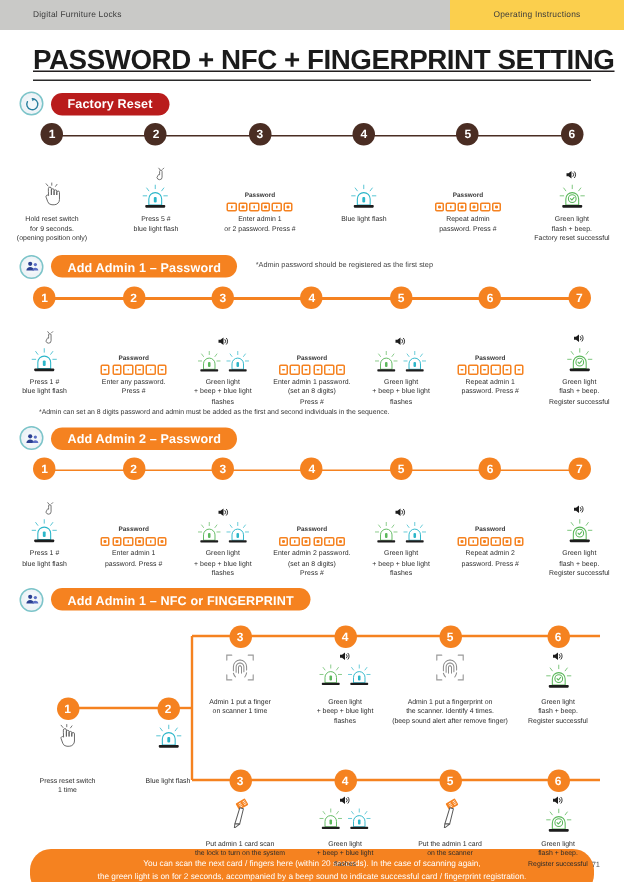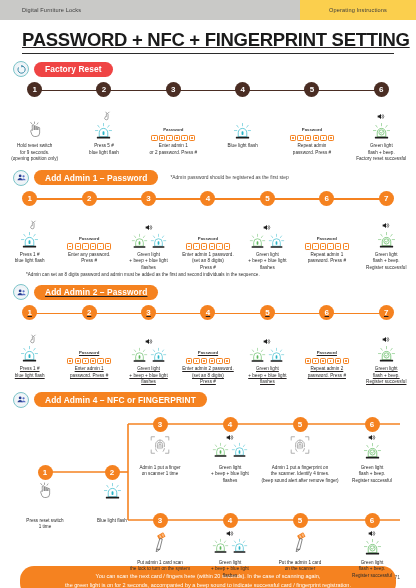--- a/index.html
+++ b/index.html
@@ -38,21 +38,21 @@
   .badge-circle {
     width:16px; height:16px; border-radius:50%;
     background:#eef3f7; border:1.3px solid #7cc4c9;
     display:flex; align-items:center; justify-content:center; flex:none;
   }
   .badge-circle svg { display:block; }
   .pill {
     border-radius:9px; padding:2.5px 11px; color:#fff;
     font-size:8.4px; font-weight:bold; letter-spacing:.1px; white-space:nowrap;
   }
-  .pill.brown { background:#ef4444; }
+  .pill.brown { background:#b91c1c; }
   .pill.orange { background:#f58220; }
   .sec-note { font-size:4.9px; color:#444; margin-left:7px; white-space:nowrap; }
 
   
   .flow { position:relative; margin-top:5px; }
   .rail {
     position:absolute; height:1.6px; top:7.5px; left:0; right:0; z-index:0;
   }
   .rail.brown { background:#4a2d23; }
   .rail.orange { background:#f58220; }
@@ -541,21 +541,21 @@
             <div class="cap">
               <div>Green light</div>
               <div>flash + beep.</div>
               <div>Register successful</div>
             </div>
           </div>
         </div>
       </div>
       <div class="foot-note">*Admin can set an 8 digits password and admin must be added as the first and second individuals in the sequence.</div>
     </div>
-    <div style="margin-top: 7px; text-decoration: underline;">
+    <div style="margin-top: 7px;">
       <div class="sec-head">
         <div class="badge-circle">
           <svg width="11" height="11" viewBox="0 0 24 24">
             <circle cx="12" cy="12" r="11" fill="#f2f7fa"></circle>
             <circle cx="9" cy="8.5" r="3" fill="#2a3f8f"></circle>
             <path d="M3.5 18c0-3 2.6-5 5.5-5s5.5 2 5.5 5z" fill="#2a3f8f"></path>
             <circle cx="16.5" cy="9.5" r="2.4" fill="#5b6fc4"></circle>
             <path d="M12.2 18c0-2.4 2-4 4.3-4s4.3 1.6 4.3 4z" fill="#5b6fc4"></path>
           </svg>
         </div>
@@ -803,21 +803,21 @@
 <div class="sec-head" style="margin-top:6px;">
   <div class="badge-circle">
     <svg width="11" height="11" viewBox="0 0 24 24">
       <circle cx="12" cy="12" r="11" fill="#f2f7fa"></circle>
       <circle cx="9" cy="8.5" r="3" fill="#2a3f8f"></circle>
       <path d="M3.5 18c0-3 2.6-5 5.5-5s5.5 2 5.5 5z" fill="#2a3f8f"></path>
       <circle cx="16.5" cy="9.5" r="2.4" fill="#5b6fc4"></circle>
       <path d="M12.2 18c0-2.4 2-4 4.3-4s4.3 1.6 4.3 4z" fill="#5b6fc4"></path>
     </svg>
   </div>
-  <div class="pill orange">Add Admin 4 – NFC or FINGERPRINT</div>
+  <div class="pill orange">Add Admin 1 – NFC or FINGERPRINT</div>
 </div>
 
 <div class="nfc-wrap">
   <svg class="nfc-svg" viewBox="0 0 416 150">
     <path d="M45 62 H112" stroke="#f58220" stroke-width="1.6" fill="none"></path>
     <path d="M112 62 H128" stroke="#f58220" stroke-width="1.6" fill="none"></path>
     <path d="M128 14 V110" stroke="#f58220" stroke-width="1.6" fill="none"></path>
     <path d="M128 14 H400" stroke="#f58220" stroke-width="1.6" fill="none"></path>
     <path d="M128 110 H400" stroke="#f58220" stroke-width="1.6" fill="none"></path>
   </svg>

